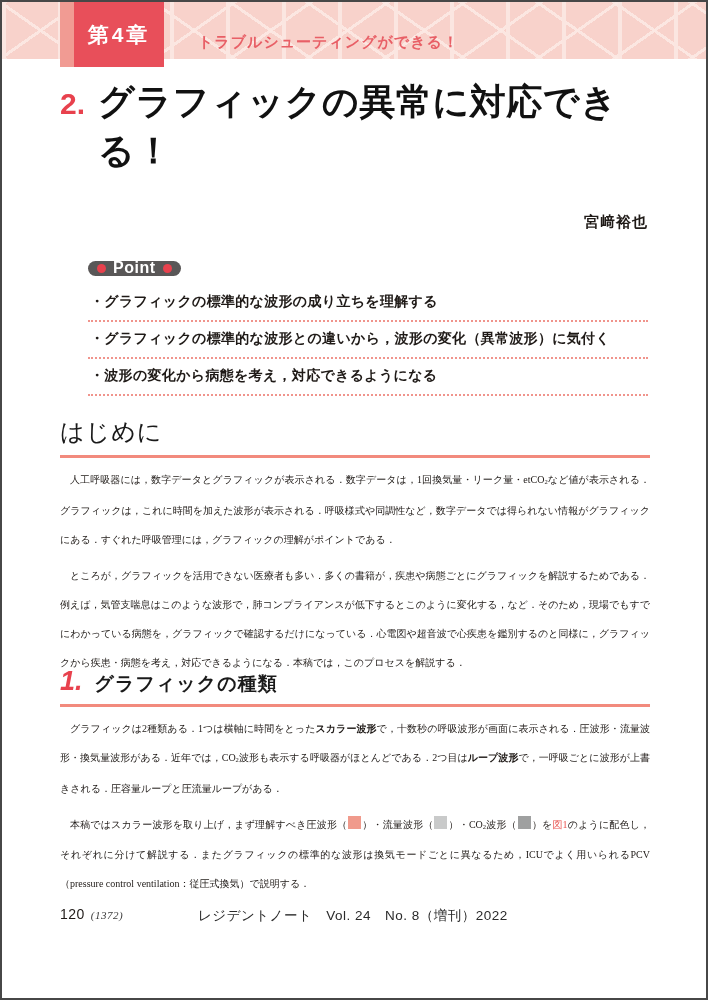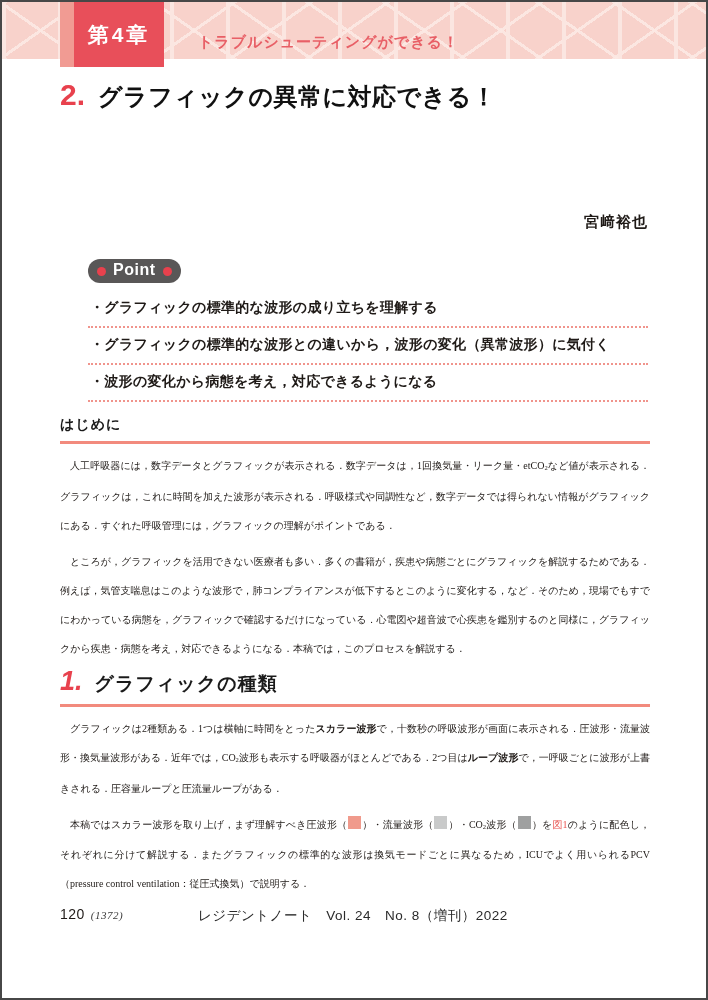--- a/index.html
+++ b/index.html
@@ -31,51 +31,51 @@
     position:absolute; top:31px; left:196px;
     color:#e85f66; font-size:15px; font-weight:bold; letter-spacing:1px;
   }
 
   
   .title-row {
     position:absolute; top:76px; left:58px; width:610px;
     display:flex; align-items:baseline;
   }
   .title-number { color:#e8414d; font-size:30px; font-weight:bold; margin-right:13px; }
-  .title-text   { color:#111111; font-size:24px; font-weight:bold; letter-spacing:.5px; }
+  .title-text   { color:#111111; font-size:36px; font-weight:bold; letter-spacing:.5px; }
 
   
   .author {
     position:absolute; top:211px; right:58px;
     font-size:15px; font-weight:bold; color:#1f1a17; letter-spacing:1px;
   }
 
   
   .point { position:absolute; top:257px; left:86px; width:560px; }
   .point-badge {
     display:inline-flex; align-items:center; gap:7px;
-    background:#595757; border-radius:14px; height:24px; padding:0 9px;
+    background:#595757; border-radius:14px; height:15px; padding:0 9px;
   }
   .point-dot { width:9px; height:9px; border-radius:50%; background:#e8414d; }
   .point-label { color:#ffffff; font-size:16px; font-weight:bold; letter-spacing:.5px; padding-bottom:2px; }
   .point-list { list-style:none; margin-top:8px; }
   .point-list li {
     font-size:14px; font-weight:bold; color:#1f1a17;
     padding:8px 0 9px 2px; border-bottom:2px dotted #f0948c; letter-spacing:.3px;
   }
 
   
   .section { position:absolute; left:58px; width:590px; }
   .intro    { top:414px; }
   .section1 { top:666px; }
   .sec-head {
     display:flex; align-items:baseline;
     border-bottom:3px solid #f28a7d; padding-bottom:7px;
   }
-  .sec-head .plain-heading { font-size:14px; font-weight:bold; color:#1a1a1a; letter-spacing:1px; }
+  .sec-head .plain-heading { font-size:24px; font-weight:normal; color:#1a1a1a; letter-spacing:1px; }
   .sec-number {
     color:#e8414d; font-size:27px; font-weight:bold; font-style:italic;
     margin-right:12px; line-height:1;
   }
   .sec-title { font-size:19px; font-weight:bold; color:#1a1a1a; letter-spacing:1px; }
 
   .body-par {
     font-family:"Liberation Serif", serif;
     font-size:10px; line-height:29px; color:#1f1a17;
     text-align:justify; text-indent:1em; margin-top:7px;

